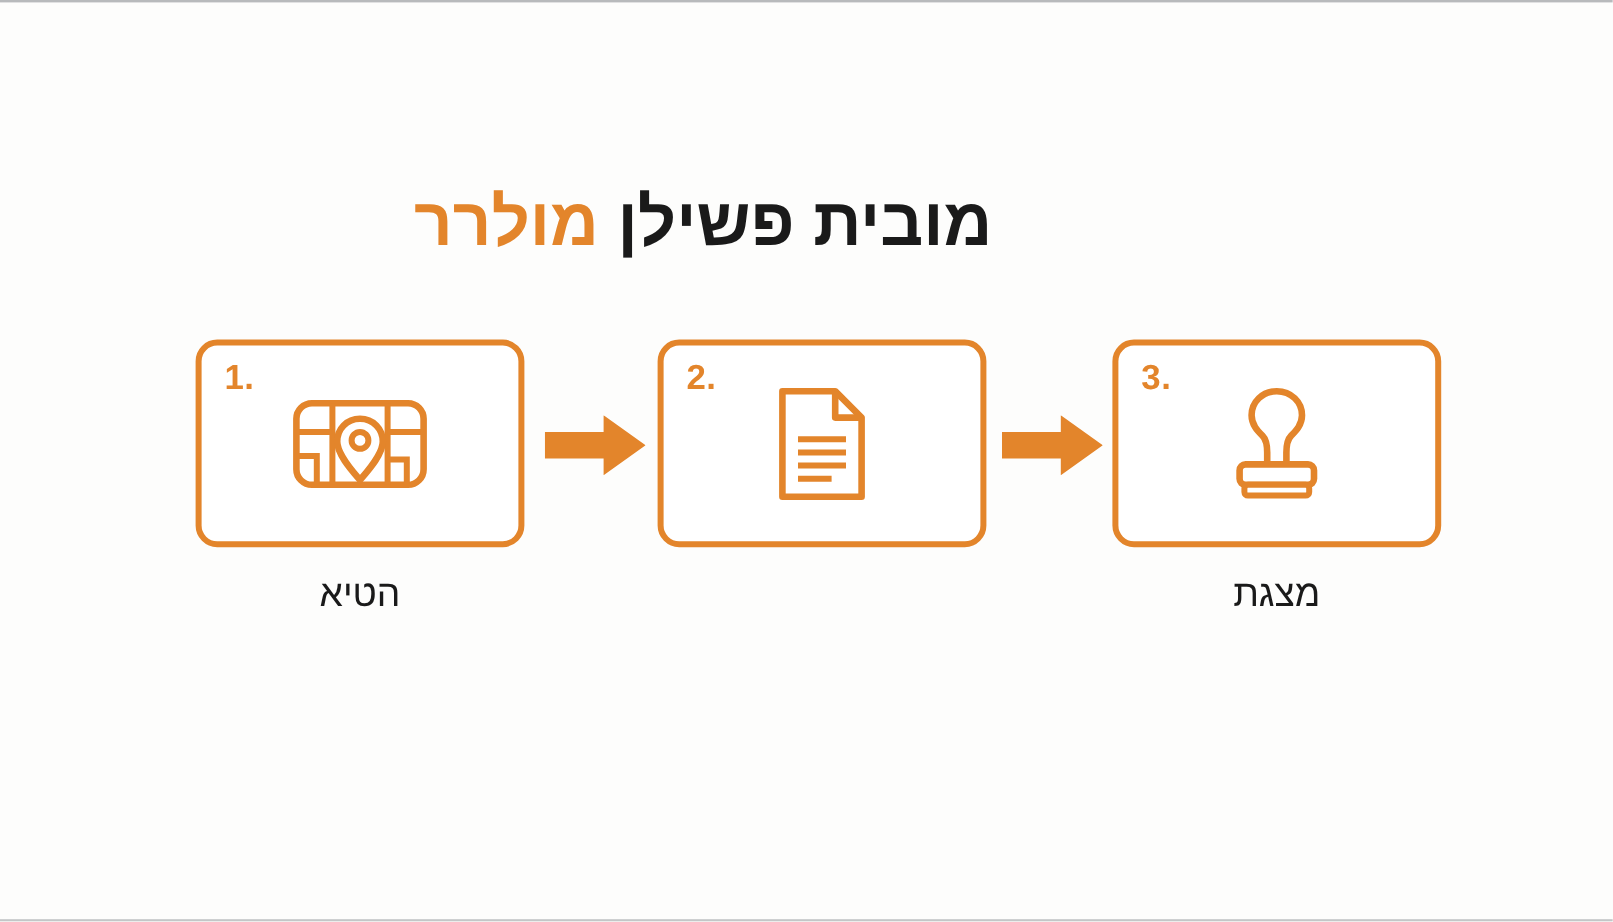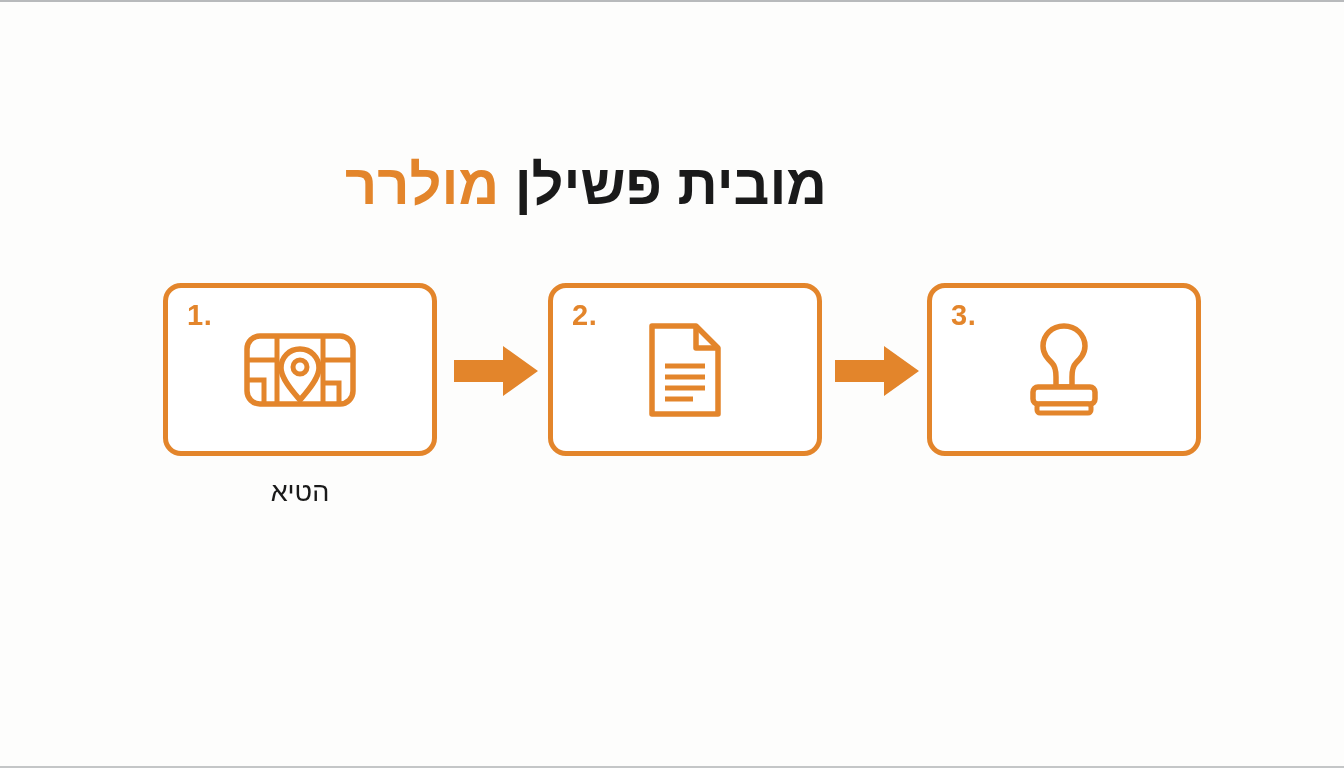--- a/index.html
+++ b/index.html
@@ -106,21 +106,21 @@
   }
   .card-icon svg {
     display: block;
   }
 
   .step-label {
     margin-top: 20px;
     width: 274px;
     text-align: center;
     direction: rtl;
-    font-size: 27px;
+    font-size: 31px;
     font-weight: 400;
     color: #1a1a1a;
     line-height: 1.2;
     white-space: nowrap;
   }
 
   
   .arrow {
     position: absolute;
     top: 63px;
@@ -200,19 +200,20 @@
           <svg width="82" height="98" viewBox="0 0 82 98" fill="none">
 
             <path d="M41 5 C29 5 20 14 20 25 C20 33 25 38 29 42 C32.5 45.5 33 50 33 56 L33 66 L49 66 L49 56 C49 50 49.5 45.5 53 42 C57 38 62 33 62 25 C62 14 53 5 41 5 Z" fill="#ffffff" stroke="#e3852b" stroke-width="5.5" stroke-linejoin="round"></path>
 
             <rect x="10" y="66" width="62" height="17" rx="5" ry="5" fill="#ffffff" stroke="#e3852b" stroke-width="5.5"></rect>
 
             <rect x="14" y="83" width="54" height="9" rx="3" ry="3" fill="#ffffff" stroke="#e3852b" stroke-width="5"></rect>
           </svg>
         </div>
       </div>
+      <div class="step-label">מצגת</div>
     </div>
 
   </div>
 
   <div class="edge-line-bottom"></div>
 
 </div>
 
 </body></html>

